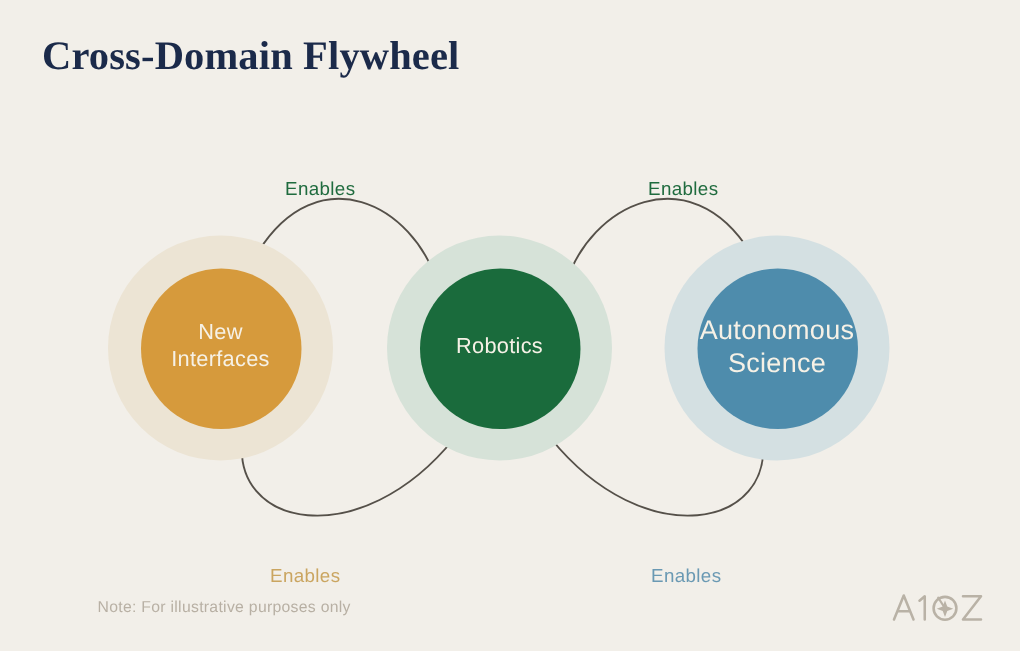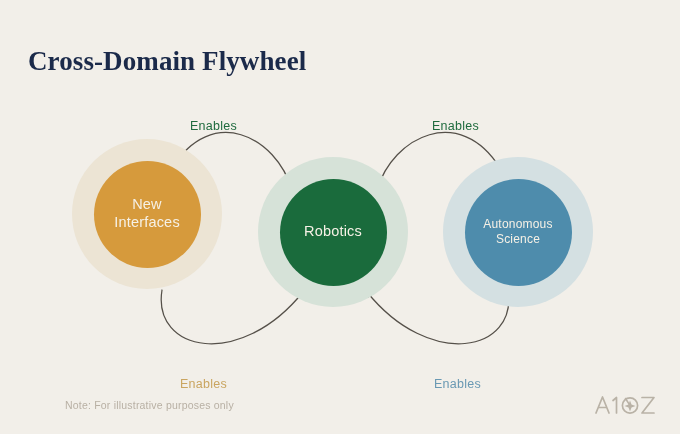--- a/index.html
+++ b/index.html
@@ -20,21 +20,20 @@
   #title {
     position: absolute;
     left: 28px;
     top: 22px;
     font-family: "Liberation Serif", serif;
     font-size: 27px;
     font-weight: 700;
     letter-spacing: 0.1px;
     color: #1b2a4a;
     white-space: nowrap;
-    margin-top: 24px;
   }
 
   
   #arrows {
     position: absolute;
     left: 0;
     top: 0;
     width: 680px;
     height: 434px;
   }
@@ -64,34 +63,34 @@
   .core-label {
     color: #f6f1e6;
     font-size: 14.5px;
     line-height: 1.22;
     letter-spacing: 0.2px;
     padding: 0 6px;
     white-space: pre-line;
   }
 
   
-  #node-new-interfaces { left: 72px; top: 139px; width: 150px; height: 150px; align-items: center; }
+  #node-new-interfaces { left: 72px; top: 157px; width: 150px; height: 150px; align-items: center; }
   #node-new-interfaces .halo { width: 150px; height: 150px; background: #ece4d4; }
   #node-new-interfaces .core { width: 107px; height: 107px; background: #d69a3c; }
 
   
   #node-robotics { left: 258px; top: 157px; width: 150px; height: 150px; }
   #node-robotics .halo { width: 150px; height: 150px; background: #d6e2d8; }
   #node-robotics .core { width: 107px; height: 107px; background: #1a6b3c; text-align: right; }
 
   
   #node-autonomous-science { left: 443px; top: 157px; width: 150px; height: 150px; }
   #node-autonomous-science .halo { width: 150px; height: 150px; background: #d4e0e2; }
   #node-autonomous-science .core { width: 107px; height: 107px; background: #4e8cac; }
-  #node-autonomous-science .core-label { font-size: 12px; }
+  #node-autonomous-science .core-label { font-size: 18px; }
 
   
   .edge-label {
     position: absolute;
     font-size: 12.5px;
     letter-spacing: 0.25px;
     white-space: nowrap;
     margin-top: 28px;
   }
   #edge-label-tl { left: 190px; top: 91px; color: #1f6b3e; }

